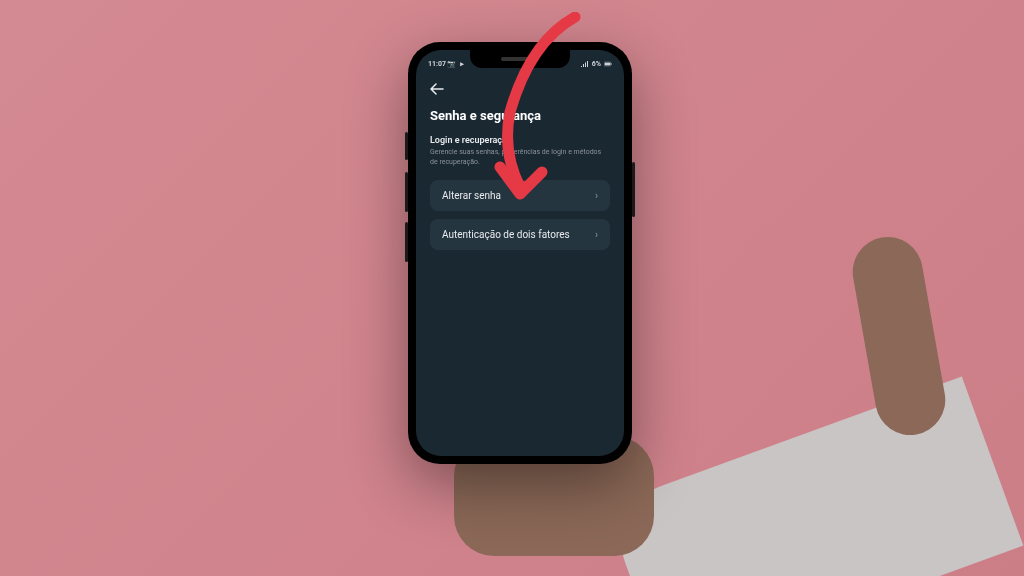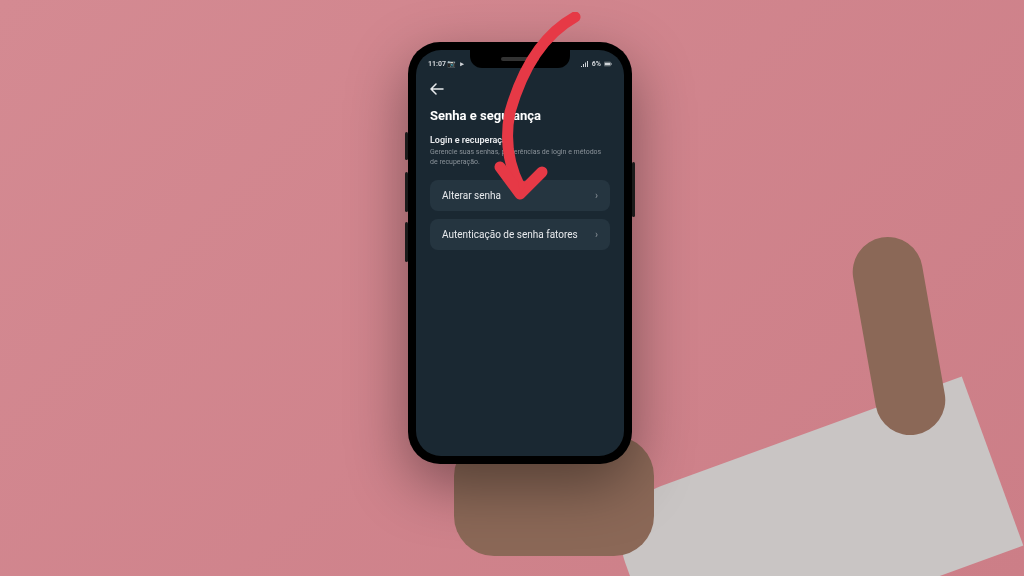--- a/index.html
+++ b/index.html
@@ -236,21 +236,21 @@
       
       <div class="section-title">Login e recuperação</div>
       <div class="section-desc">Gerencie suas senhas, preferências de login e métodos de recuperação.</div>
       
       <div class="setting-item">
         <span class="setting-label">Alterar senha</span>
         <span class="chevron">›</span>
       </div>
       
       <div class="setting-item">
-        <span class="setting-label">Autenticação de senha fatores</span>
+        <span class="setting-label">Autenticação de dois fatores</span>
         <span class="chevron">›</span>
       </div>
     </div>
   </div>
 </div>
 
 <svg class="arrow-overlay" width="130" height="200" viewBox="0 0 130 200">
   <path d="M 95 5 Q 50 30 30 100 Q 22 140 40 175" stroke="#e63946" stroke-width="11" fill="none" stroke-linecap="round"></path>
   <path d="M 20 155 L 40 182 L 62 160" stroke="#e63946" stroke-width="11" fill="none" stroke-linecap="round" stroke-linejoin="round"></path>
   <path d="M 40 182 L 38 168 L 48 170 Z" fill="#e63946"></path>

